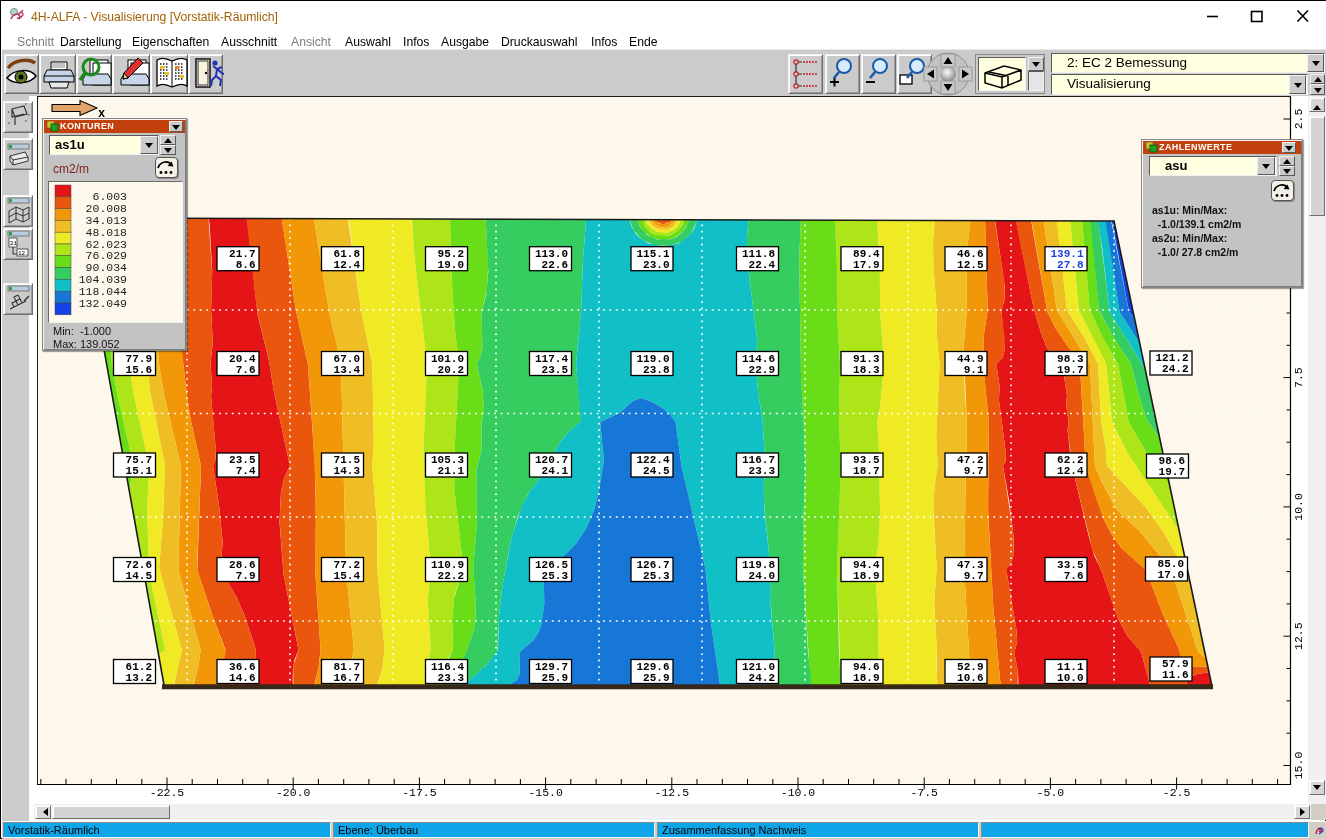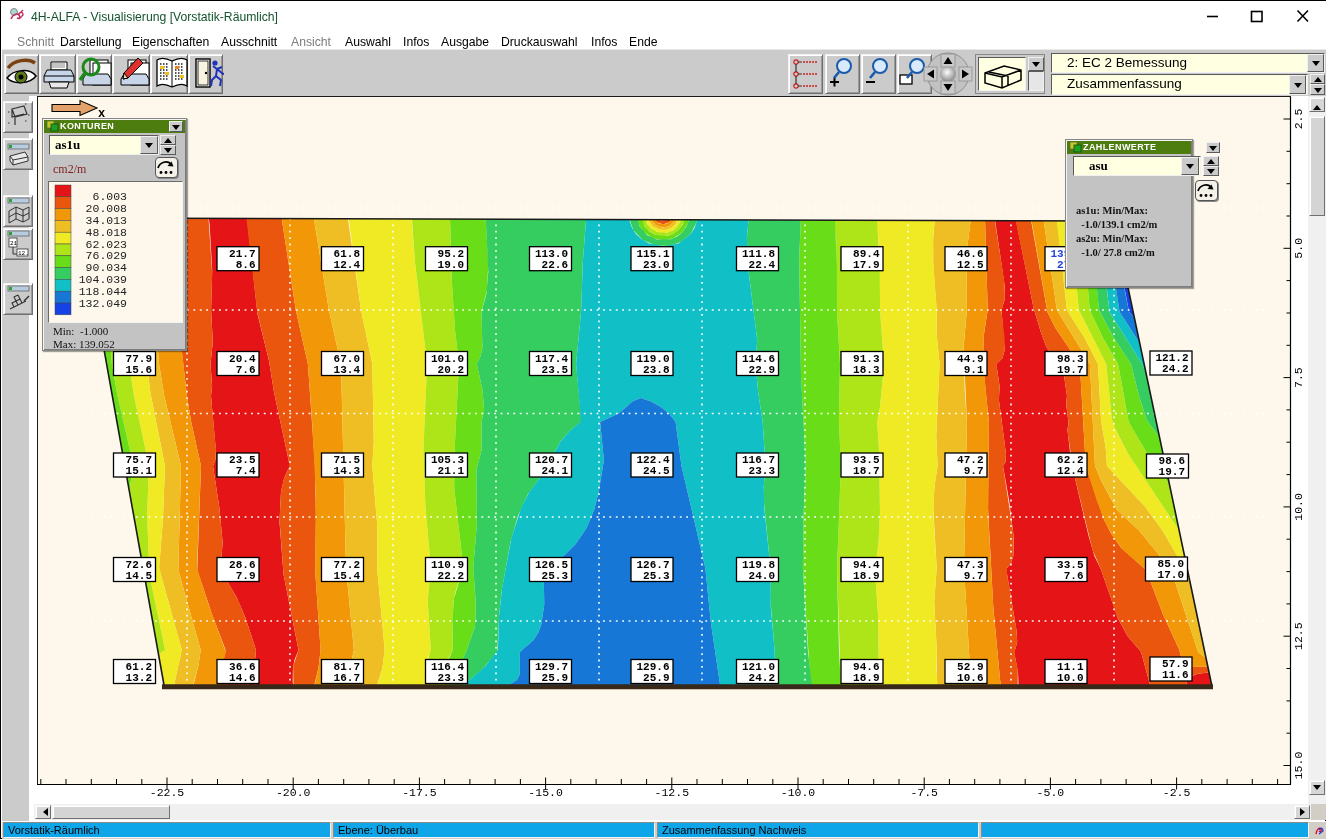--- a/index.html
+++ b/index.html
@@ -12,41 +12,41 @@
 #botwhite{left:36px;top:784px;width:1254px;height:19px;background:#fff}
 .tbtn{position:absolute;background:#cbcbcb;border:1px solid;border-color:#f2f2f2 #6f6f6f #6f6f6f #f2f2f2;box-shadow:inset 1px 1px 0 #fff,inset -1px -1px 0 #9a9a9a}
 .combo{position:absolute;background:#ffffe2;border:1px solid;border-color:#5a5a5a #f0f0f0 #f0f0f0 #5a5a5a;font-size:13.5px;color:#000;line-height:17px;padding-left:15px;white-space:nowrap}
 .drop{position:absolute;background:#cbcbcb;border:1px solid;border-color:#f0f0f0 #5a5a5a #5a5a5a #f0f0f0}
 .drop:after{content:"";position:absolute;left:50%;top:50%;margin-left:-4px;margin-top:-2px;border:4px solid transparent;border-top:5px solid #000}
 .spinb{position:absolute;background:#cbcbcb;border:1px solid;border-color:#f0f0f0 #5a5a5a #5a5a5a #f0f0f0}
 .spinb:after{content:"";position:absolute;left:50%;top:50%;border:4px solid transparent}
 .spinup:after{margin-left:-4px;margin-top:-6px;border-bottom:5px solid #000}
 .spindn:after{margin-left:-4px;margin-top:-2px;border-top:5px solid #000}
 .panel{position:absolute;background:#c3c3c3;border:1px solid #868686;box-shadow:inset 1px 1px 0 #f5f5f5,inset -1px -1px 0 #7d7d7d,1px 1px 1px rgba(0,0,0,.35)}
-.ptitle{position:absolute;left:1px;top:1px;right:1px;height:13px;background:#4d7c0f;color:#fff;font-size:9px;font-weight:bold;line-height:13px;padding-left:16px;letter-spacing:.4px}
-.mono{font-family:Liberation Serif, serif}
+.ptitle{position:absolute;left:1px;top:1px;right:1px;height:13px;background:#c2410c;color:#fff;font-size:9px;font-weight:bold;line-height:13px;padding-left:16px;letter-spacing:.4px}
+.mono{font-family:Liberation Sans, sans-serif}
 #menubar span{position:absolute;top:34px;font-size:12.2px;color:#000}
 #statusbar{left:1px;top:820px;width:1324px;height:18px;background:#d2cec6;border-top:1px solid #fff}
 .scell{position:absolute;height:16px;border:1px solid;border-color:#8a8a8a #f4f4f4 #f4f4f4 #8a8a8a;font-size:11px;line-height:14px;padding-left:4px;color:#000;background:#0ea5e9}
 #hsb{left:33px;top:803px;width:1277px;height:16px;background:#f0f0f0}
 #vsb{left:1307px;top:95px;width:18px;height:708px;background:#f0f0f0}
 .sbtn{position:absolute;background:#d6d6d6;border:1px solid;border-color:#f5f5f5 #707070 #707070 #f5f5f5;box-shadow:inset 1px 1px 0 #fff}
 .thumb{position:absolute;background:#d4d4d4;border:1px solid;border-color:#f5f5f5 #707070 #707070 #f5f5f5;box-shadow:inset 1px 1px 0 #fff}
 .tri{position:absolute;width:0;height:0;border:4px solid transparent}
 svg text{font-family:"Liberation Mono",monospace}
 </style></head><body>
 <div id="win">
 
 <div class="abs" style="left:0;top:0;width:1326px;height:48px;background:#fff"></div>
 <svg class="abs" style="left:8px;top:5px" width="16" height="16" viewBox="0 0 16 16">
  <circle cx="5" cy="6" r="3.5" fill="#a8d8d0" stroke="#888"></circle>
  <path d="M2 13 C4 8 8 7 10 9 C12 11 10 13 8 12" stroke="#c03060" stroke-width="1.6" fill="none"></path>
  <path d="M9 9 C11 5 14 6 14 9 L10 13 M14 4 L9 9" stroke="#c03060" stroke-width="1.4" fill="none"></path>
 </svg>
-<div class="abs" style="left:30px;top:9px;font-size:12.2px;color:#14532d">4H-ALFA - Visualisierung [Vorstatik-Räumlich]</div>
+<div class="abs" style="left:30px;top:9px;font-size:12.2px;color:#a16207">4H-ALFA - Visualisierung [Vorstatik-Räumlich]</div>
 <svg class="abs" style="left:1200px;top:6px" width="114" height="18" viewBox="0 0 114 18">
  <line x1="6" y1="9.5" x2="17" y2="9.5" stroke="#000" stroke-width="1.6"></line>
  <rect x="50.5" y="4.5" width="10.5" height="10" fill="none" stroke="#000" stroke-width="1.6"></rect>
  <path d="M96.5 3.5 L107 14.5 M107 3.5 L96.5 14.5" stroke="#000" stroke-width="1.6"></path>
 </svg>
 <div id="menubar">
 <span style="left:16px;color:#7c7c7c">Schnitt</span>
 <span style="left:59px">Darstellung</span>
 <span style="left:131px">Eigenschaften</span>
 <span style="left:220px">Ausschnitt</span>
@@ -196,21 +196,21 @@
 <div class="abs" style="left:974px;top:53px;width:70px;height:40px;background:#cbcbcb;border:1px solid #888"></div>
 <div class="abs" style="left:977px;top:56px;width:48px;height:34px;background:#ffffe2;border:1px solid;border-color:#5a5a5a #f0f0f0 #f0f0f0 #5a5a5a"></div>
 <svg class="abs" style="left:977px;top:56px" width="48" height="34" viewBox="0 0 48 34">
  <path d="M7 16 L26 9 L43 13 L43 23 L24 31 L7 26 Z M7 16 L24 20 L43 13 M24 20 L24 31 M11 15 L30 19 M30 19 L30 28" fill="none" stroke="#000" stroke-width="1.5"></path>
 </svg>
 <div class="drop" style="left:1027px;top:56px;width:16px;height:14px"></div>
 <div class="abs" style="left:1027px;top:70px;width:16px;height:20px;background:#e6e6e6;border:1px solid;border-color:#5a5a5a #f0f0f0 #f0f0f0 #5a5a5a"></div>
 
 <div class="combo" style="left:1050px;top:52px;width:274px;height:20px">2: EC 2 Bemessung</div>
 <div class="drop" style="left:1306px;top:53px;width:17px;height:18px"></div>
-<div class="combo" style="left:1050px;top:73px;width:257px;height:21px">Zusammenfassung</div>
+<div class="combo" style="left:1050px;top:73px;width:257px;height:21px">Visualisierung</div>
 <div class="drop" style="left:1288px;top:74px;width:17px;height:19px"></div>
 <div class="spinb spinup" style="left:1309px;top:73px;width:15px;height:10px"></div>
 <div class="spinb spindn" style="left:1309px;top:83px;width:15px;height:11px"></div>
 
 <div class="tbtn" style="left:2px;top:100px;width:30px;height:32px"></div>
 <div class="tbtn" style="left:2px;top:137px;width:30px;height:32px"></div>
 <div class="tbtn" style="left:2px;top:194px;width:30px;height:32px"></div>
 <div class="tbtn" style="left:2px;top:227px;width:30px;height:32px"></div>
 <div class="tbtn" style="left:2px;top:282px;width:30px;height:32px"></div>
 <svg class="abs" style="left:2px;top:100px" width="30" height="220" viewBox="0 0 30 220">
@@ -691,21 +691,21 @@
         <text x="79" y="78.3" text-anchor="end" font-size="11.5" fill="#222">76.029</text>
         <text x="79" y="90.1" text-anchor="end" font-size="11.5" fill="#222">90.034</text>
         <text x="79" y="101.9" text-anchor="end" font-size="11.5" fill="#222">104.039</text>
         <text x="79" y="113.7" text-anchor="end" font-size="11.5" fill="#222">118.044</text>
         <text x="79" y="125.5" text-anchor="end" font-size="11.5" fill="#222">132.049</text>
       </svg>
  <div class="abs mono" style="left:10px;top:206px;font-size:11px;color:#111;line-height:13px;white-space:pre">Min:  -1.000
 Max: 139.052</div>
 </div>
 
-<div class="panel" style="left:1064px;top:138px;width:128px;height:149px">
+<div class="panel" style="left:1140px;top:138px;width:162px;height:149px">
  <div class="ptitle">ZAHLENWERTE</div>
  <svg class="abs" style="left:4px;top:2px" width="12" height="11" viewBox="0 0 12 11">
   <rect x="0" y="0" width="7" height="7" fill="#c8c820" stroke="#666" stroke-width="0.8"></rect>
   <rect x="4" y="3" width="7" height="7" fill="#20a020" stroke="#0a520a" stroke-width="0.8"></rect>
  </svg>
  <div class="drop" style="left:140px;top:2px;width:14px;height:11px"></div>
  <div class="combo mono" style="left:7px;top:16px;width:128px;height:20px;font-size:13px;font-weight:bold;line-height:17px;">asu</div>
  <div class="drop" style="left:115px;top:17px;width:18px;height:18px"></div>
  <div class="spinb spinup" style="left:137px;top:16px;width:16px;height:10px"></div>
  <div class="spinb spindn" style="left:137px;top:26px;width:16px;height:10px"></div>

